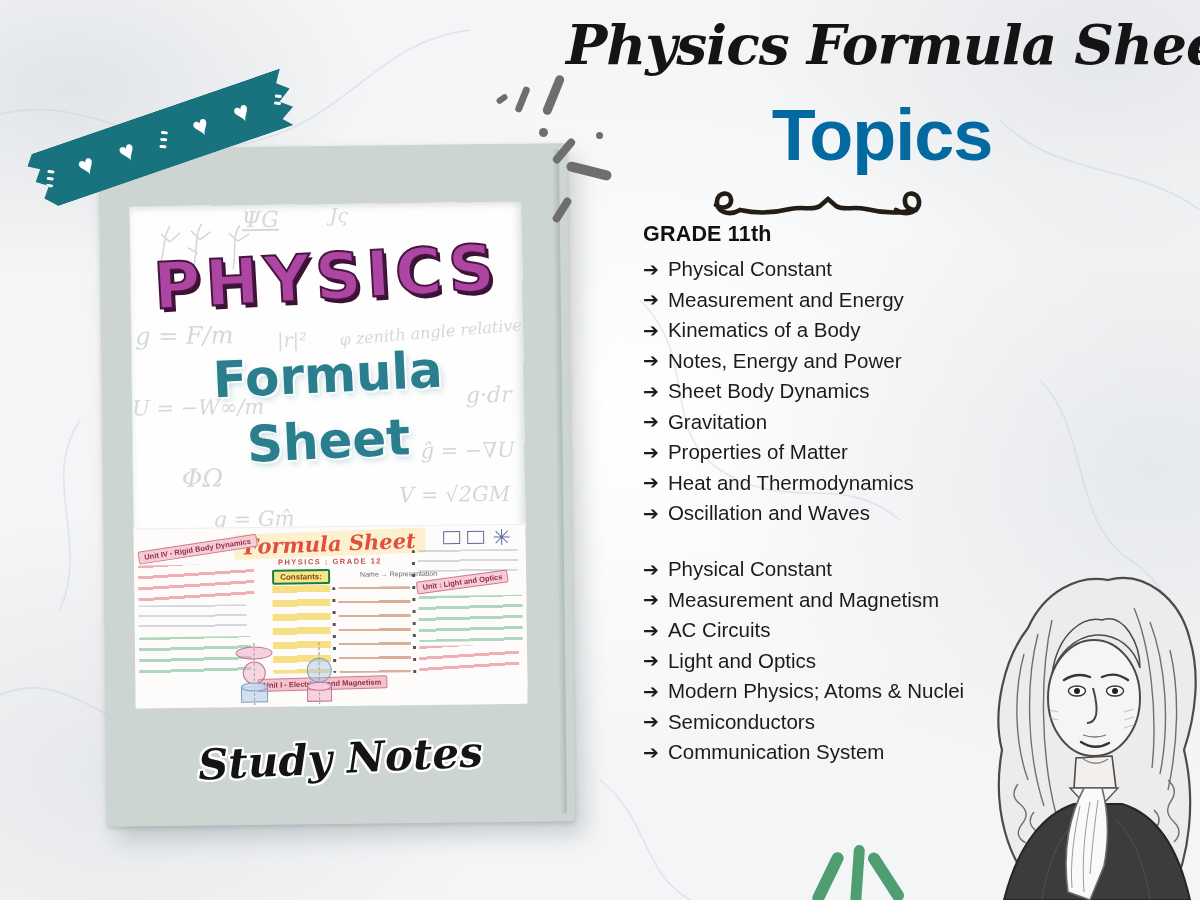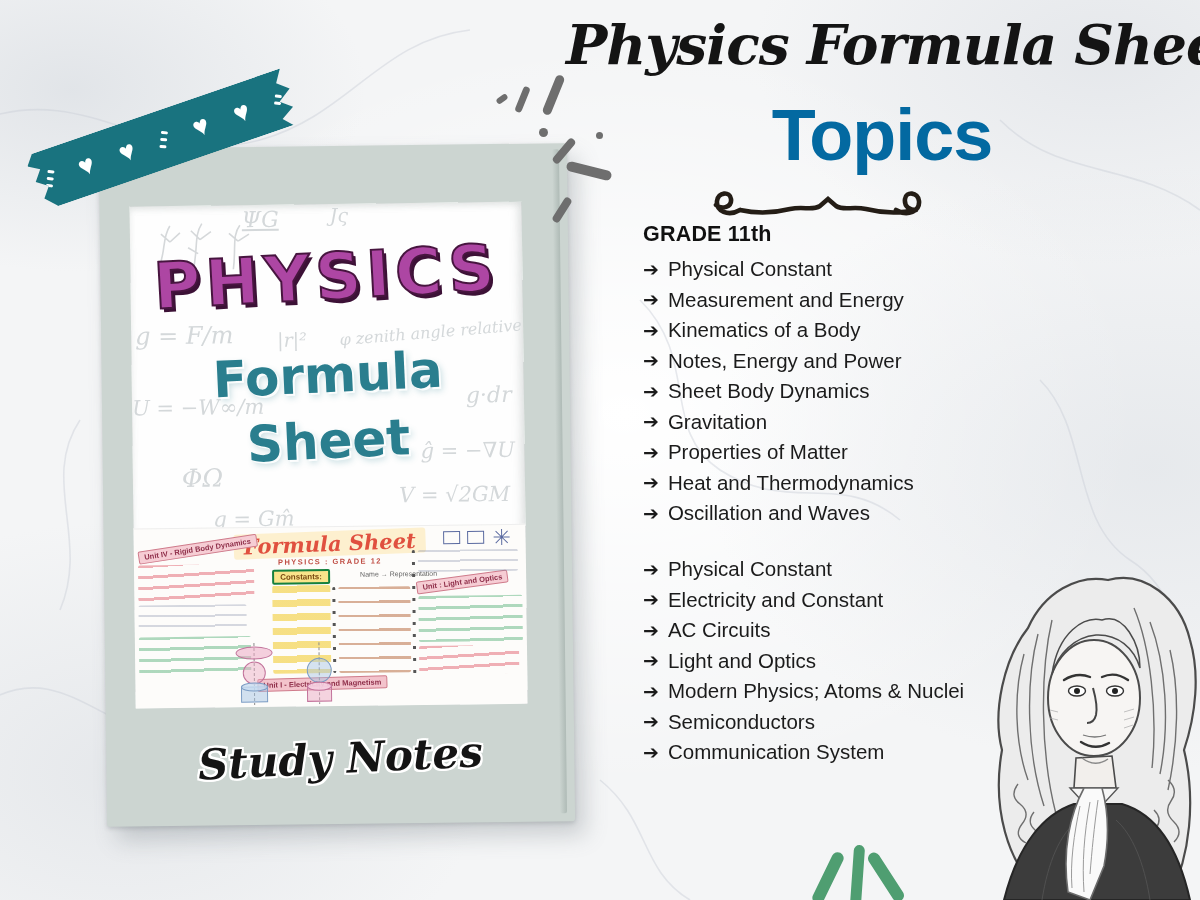--- a/index.html
+++ b/index.html
@@ -320,21 +320,21 @@
     </div>
 </section>
 
 <section class="topic-block g12">
   <div class="topic-row">
       <span class="arrow">➔</span>
       <span>Physical Constant</span>
     </div>
   <div class="topic-row">
       <span class="arrow">➔</span>
-      <span>Electricity and Constant</span>
+      <span>Measurement and Magnetism</span>
     </div>
   <div class="topic-row">
       <span class="arrow">➔</span>
       <span>AC Circuits</span>
     </div>
   <div class="topic-row">
       <span class="arrow">➔</span>
       <span>Light and Optics</span>
     </div>
   <div class="topic-row">

